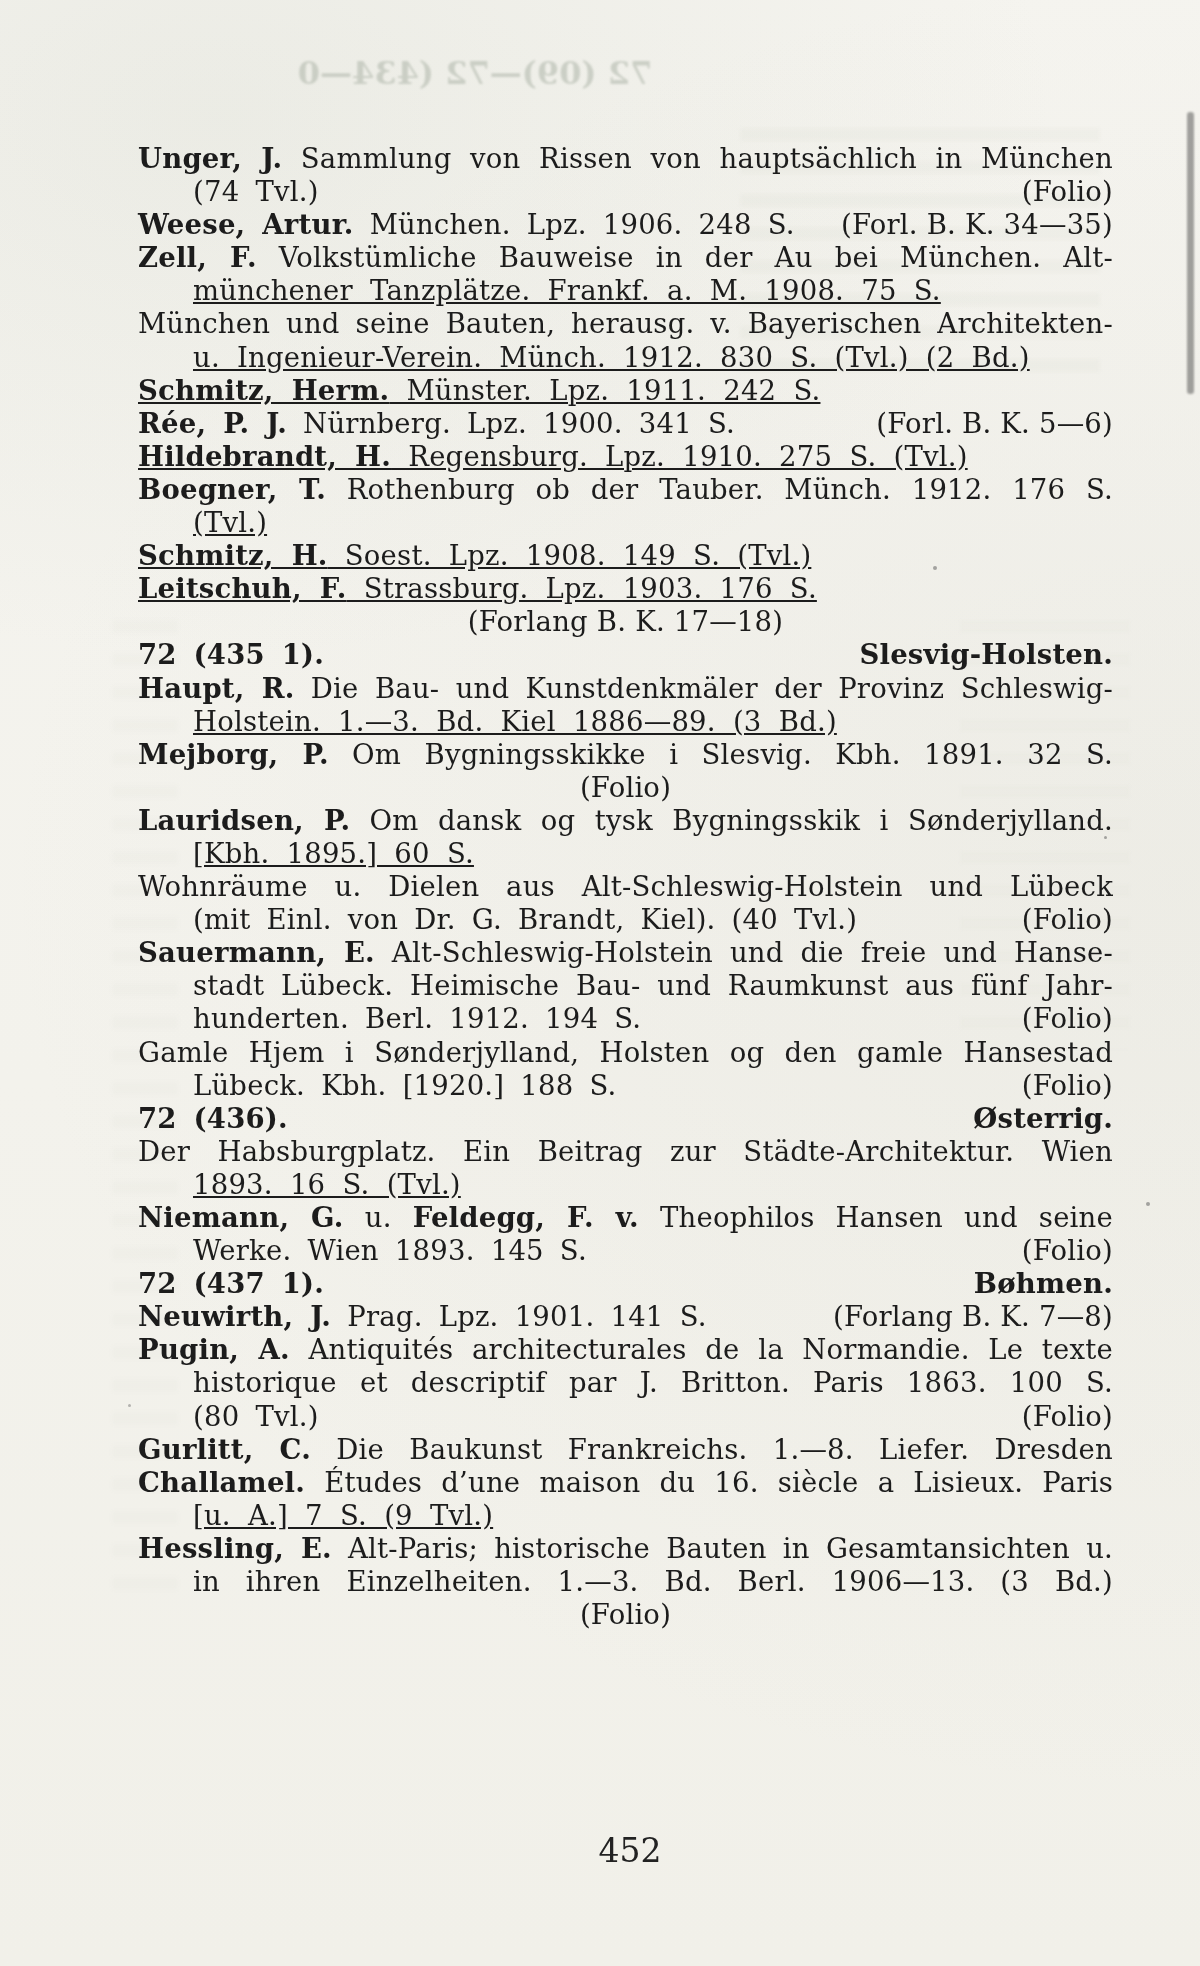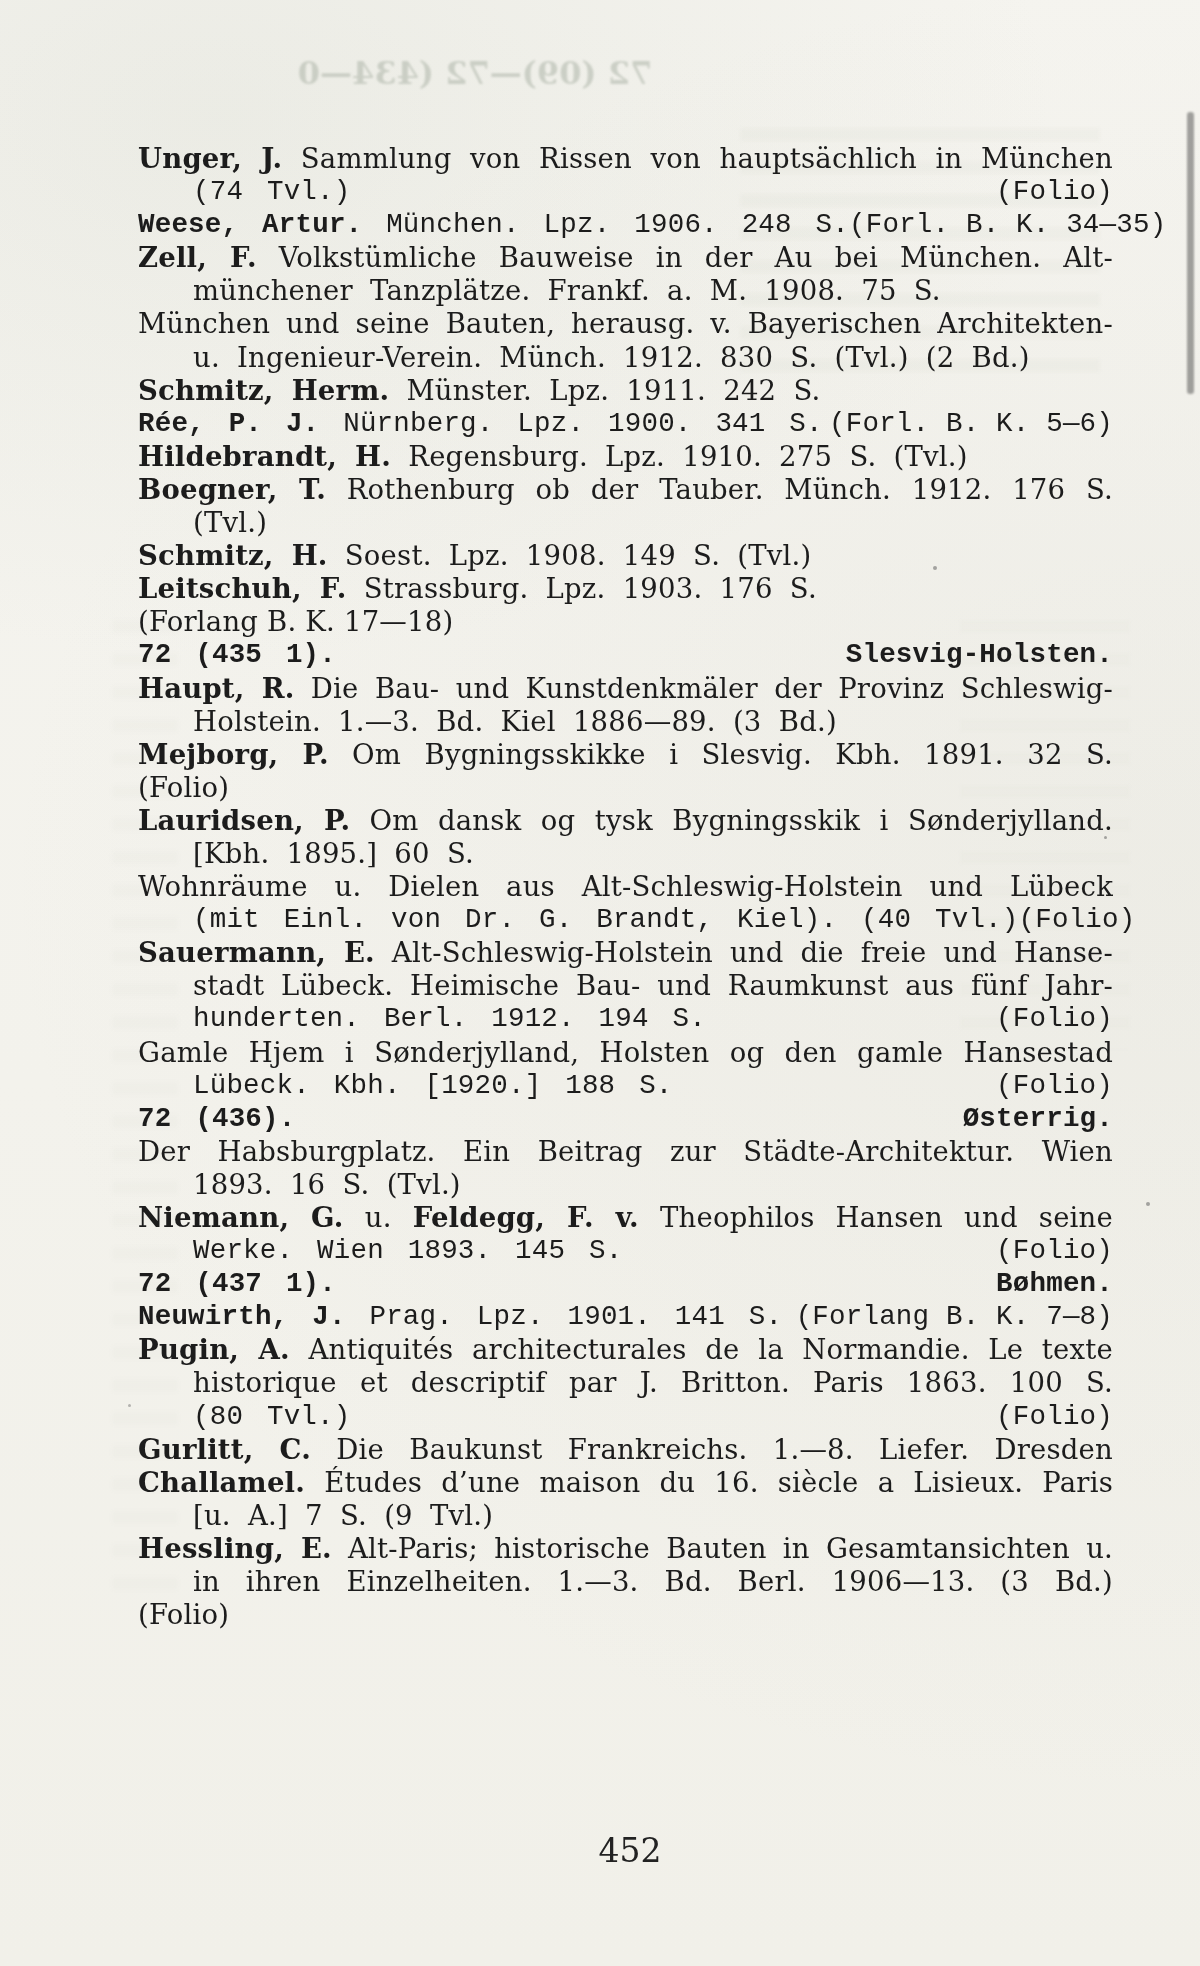--- a/index.html
+++ b/index.html
@@ -42,23 +42,23 @@
   #speck-4{left:128px;top:1404px;width:3px;height:3px;opacity:.4;}
 
   #text-block{
     position:absolute;left:138px;top:142px;width:975px;
   }
   .line{
     height:33.1px;line-height:33.1px;font-size:27.5px;
     letter-spacing:0.2px;white-space:nowrap;overflow:visible;
   }
   .line.justify{white-space:normal;text-align:justify;text-align-last:justify;-moz-text-align-last:justify;text-justify:inter-word;height:33.1px;overflow:hidden;}
-  .line.left{word-spacing:0.30em;}
-  .line.right{text-align:left;}
-  .line.split{display:flex;justify-content:space-between;font-family:Liberation Mono, monospace;}
+  .line.left{word-spacing:0.30em;text-decoration:underline;}
+  .line.right{text-align:center;}
+  .line.split{display:flex;justify-content:space-between;}
   .line.split .split-left{word-spacing:0.26em;}
   .line.indent{padding-left:55px;}
   .bd{font-weight:bold;}
   .rg{font-weight:normal;}
 
   #page-number{
     position:absolute;left:560px;top:1831px;width:140px;
     text-align:center;font-size:33px;color:#222;
   }
 </style>

